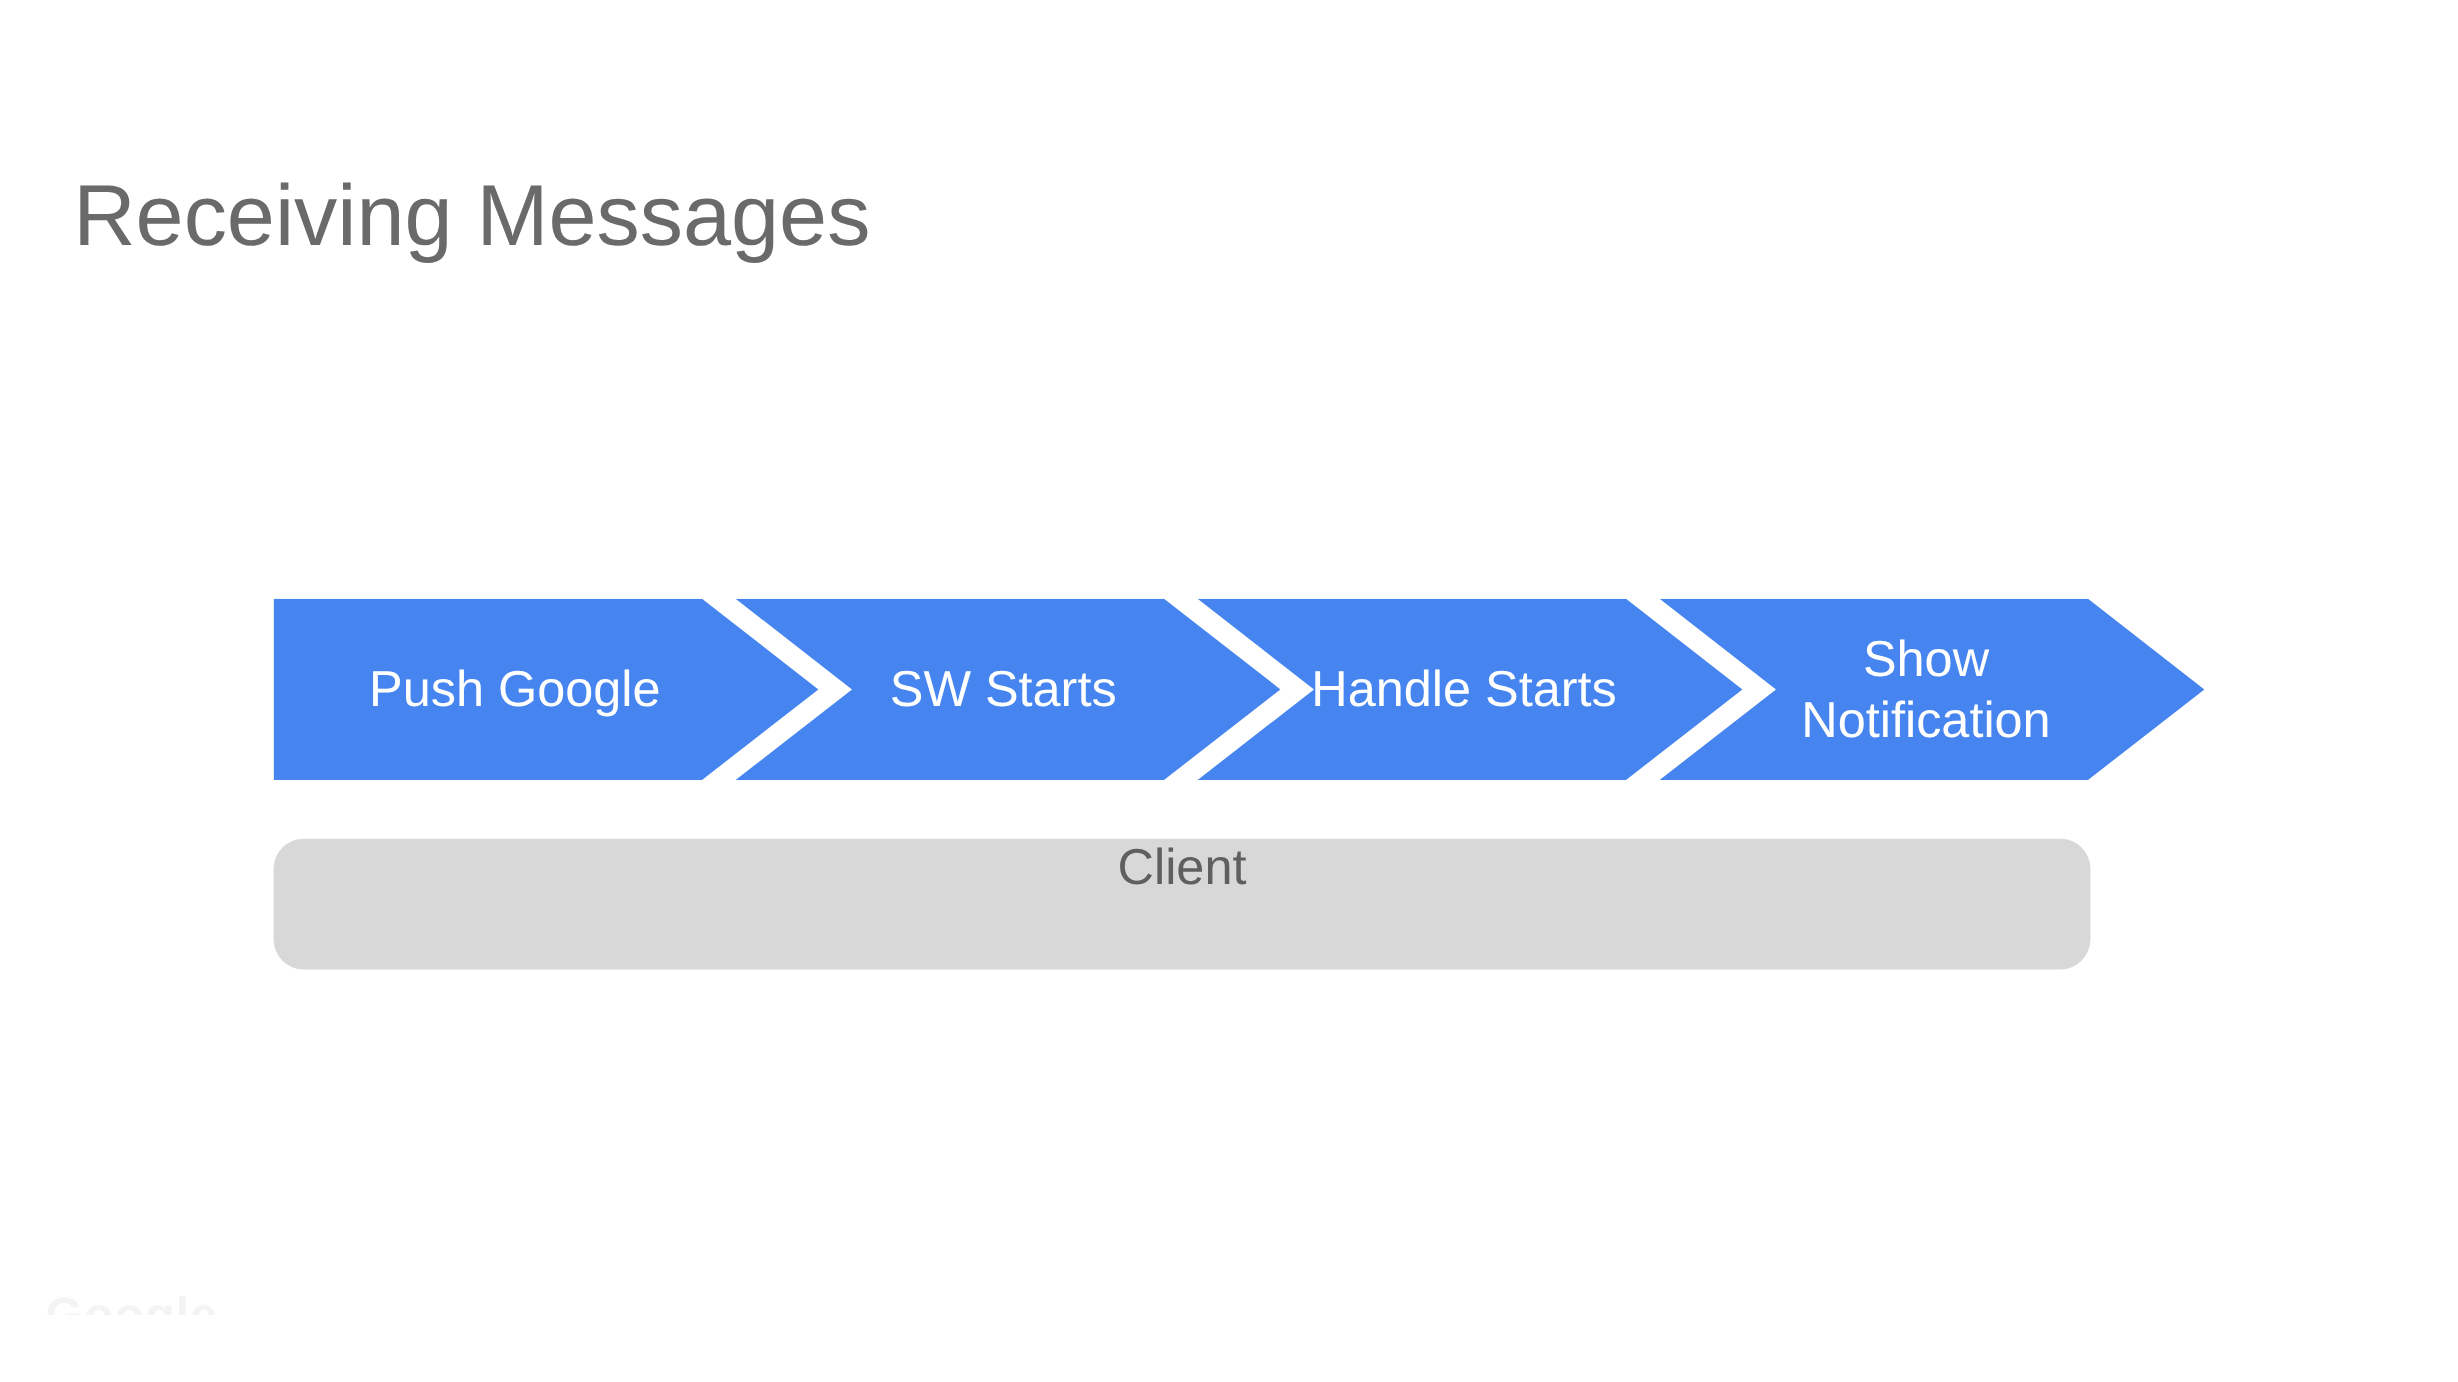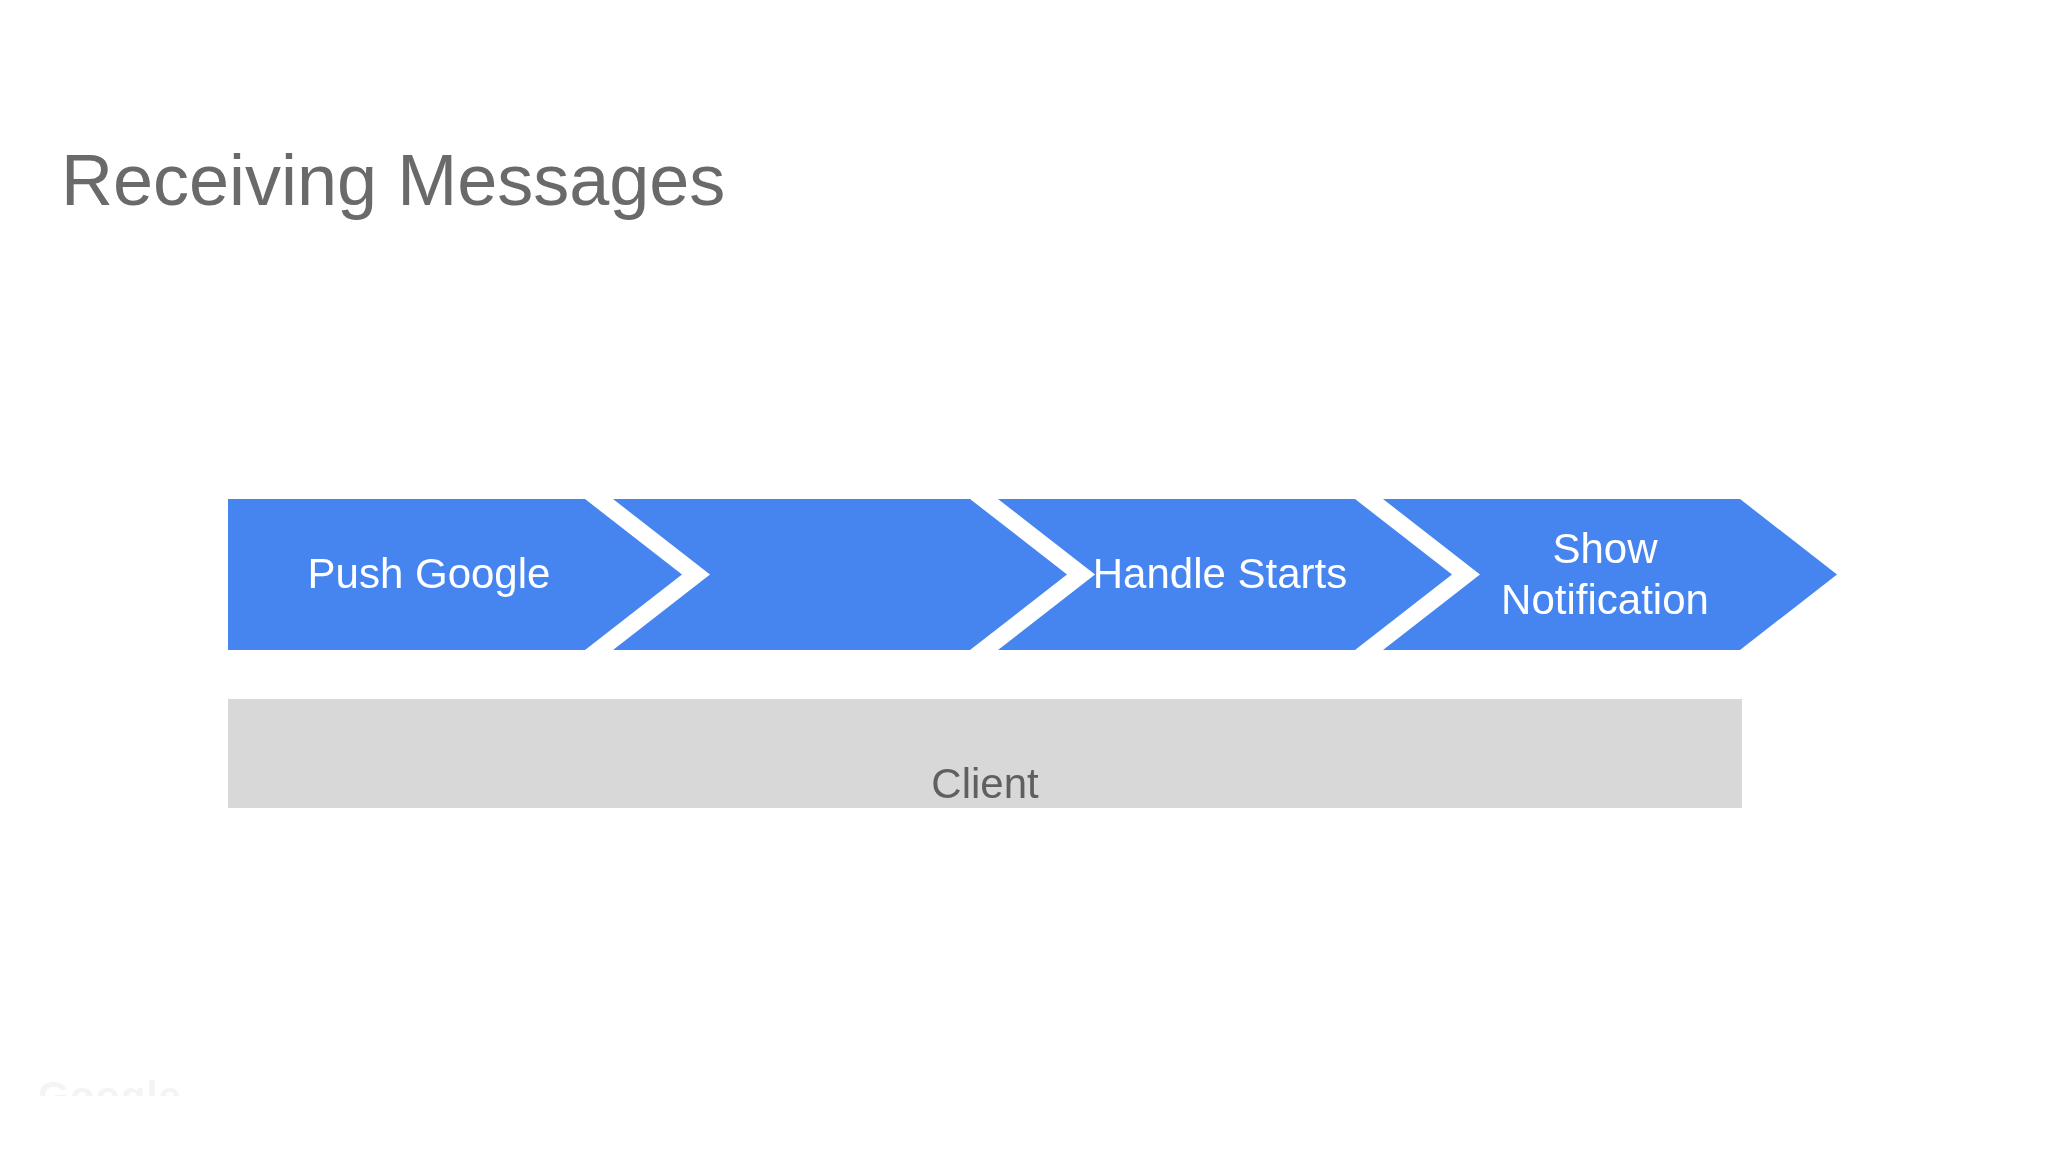--- a/index.html
+++ b/index.html
@@ -60,24 +60,25 @@
   .step-label.s2 { left: 1070px; }
   .step-label.s3 { left: 1455px; }
   .client-lane {
     position: absolute;
     left: 228px;
     top: 699px;
     width: 1514px;
     height: 109px;
     background: #d8d8d8;
     display: flex;
-    align-items: flex-end;
+    align-items: flex-start;
     justify-content: center;
     font-size: 42px;
     color: #5f5f5f;
+    border-radius: 25px;
   }
   .watermark {
     position: absolute;
     left: 38px;
     top: 1076px;
     font-size: 40px;
     line-height: 1;
     font-weight: bold;
     letter-spacing: 1px;
     color: #f4f4f4;
@@ -94,20 +95,21 @@
   <div class="diagram">
 
     <svg class="arrows-svg" viewBox="0 0 1609 151" xmlns="http://www.w3.org/2000/svg">
       <polygon points="0,0 357,0 454,75.5 357,151 0,151" fill="#4685f0"></polygon>
       <polygon points="385,0 742,0 839,75.5 742,151 385,151 482,75.5" fill="#4685f0"></polygon>
       <polygon points="770,0 1127,0 1224,75.5 1127,151 770,151 867,75.5" fill="#4685f0"></polygon>
       <polygon points="1155,0 1512,0 1609,75.5 1512,151 1155,151 1252,75.5" fill="#4685f0"></polygon>
     </svg>
 
     <div class="step-label s0">Push Google</div>
+    <div class="step-label s1">SW Starts</div>
     <div class="step-label s2">Handle Starts</div>
     <div class="step-label s3">Show Notification</div>
 
     <div class="client-lane">
       <span>Client</span>
     </div>
 
   </div>
 
   <div class="watermark">Google</div>

